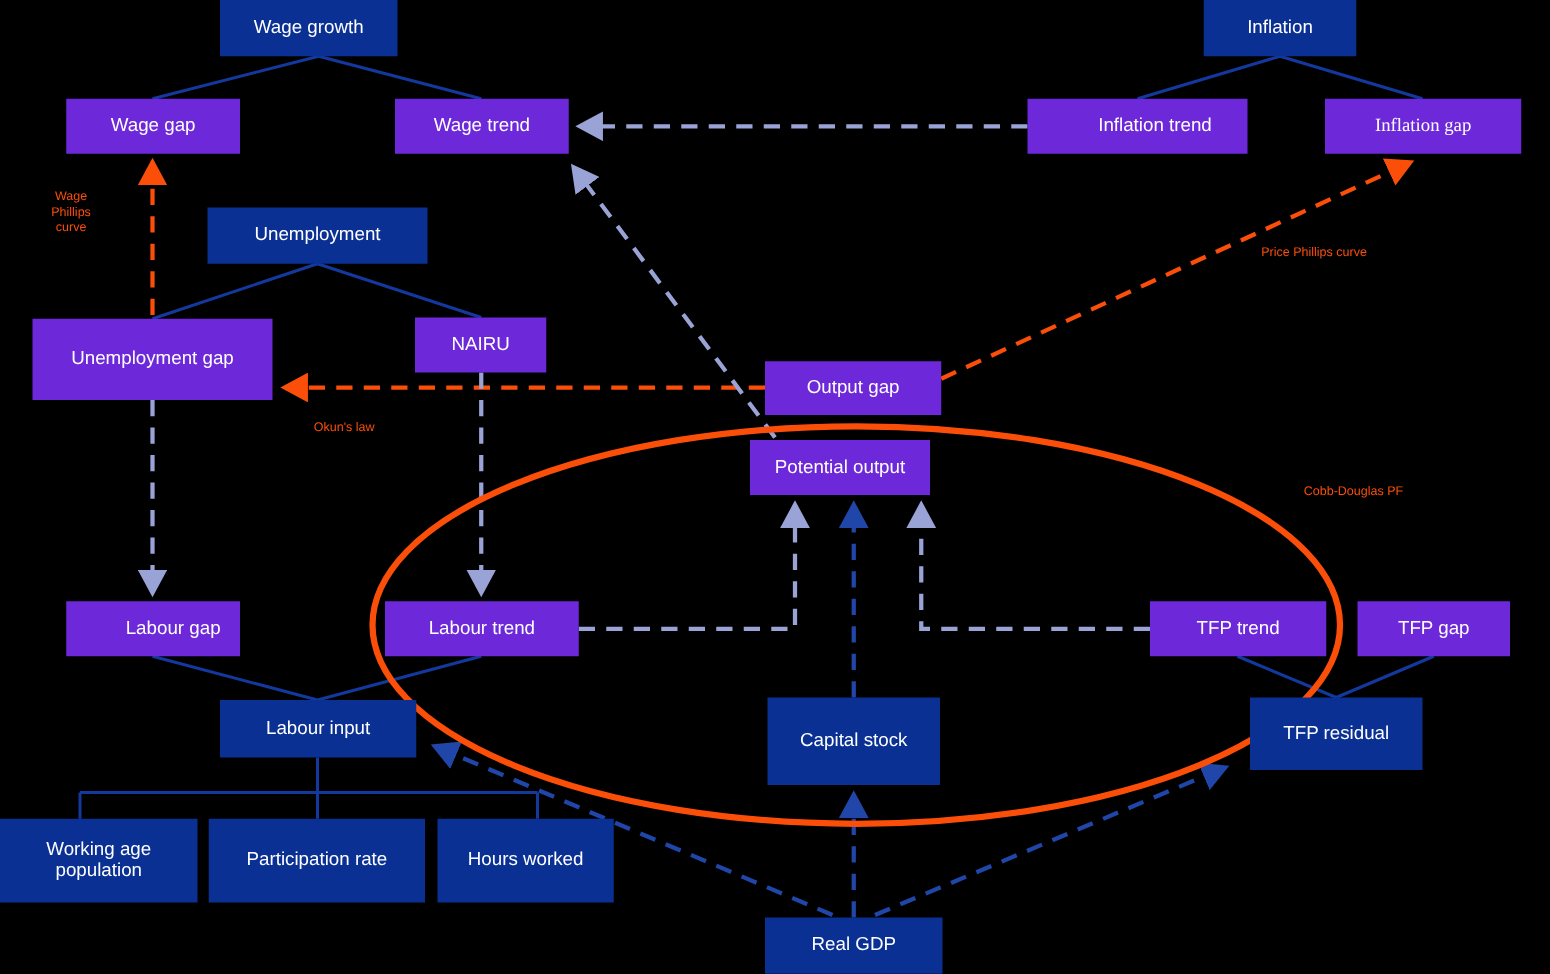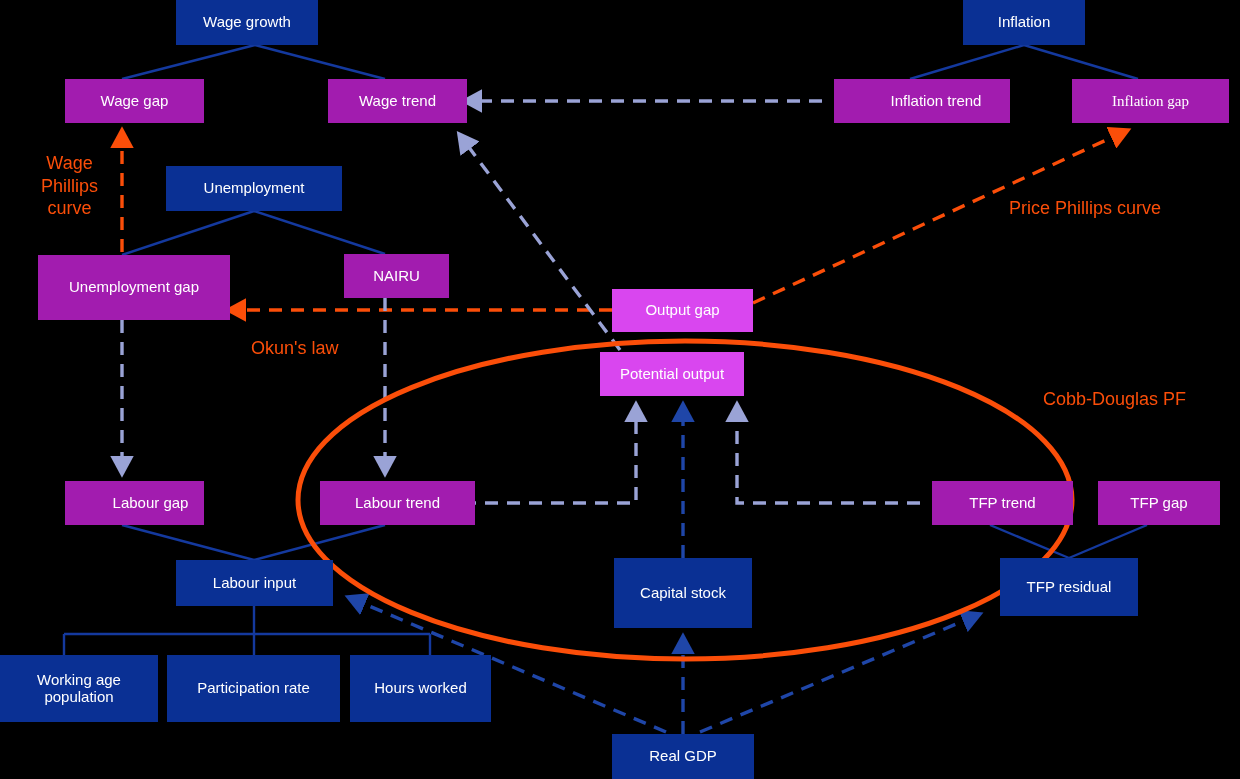--- a/index.html
+++ b/index.html
@@ -16,26 +16,26 @@
     display:flex;align-items:center;justify-content:center;
     text-align:center;
     color:#ffffff;
     font-size:15px;
     line-height:1.12;
     box-sizing:border-box;
     padding:2px 4px;
     z-index:5;
   }
   .node.dark{background:#0a3094;}
-  .node.light{background:#a21caf;margin-left:12px;}
-  .node.accent{background:#d946ef;}
+  .node.light{background:#6d28d9;}
+  .node.accent{background:#6d28d9;}
   .caption{
     position:absolute;
     color:#fb4e09;
-    font-size:18px;
+    font-size:10px;
     line-height:1.25;
     z-index:6;
     white-space:pre-line;
   }
 </style>
 </head>
 <body>
 
 <div id="stage">
 

